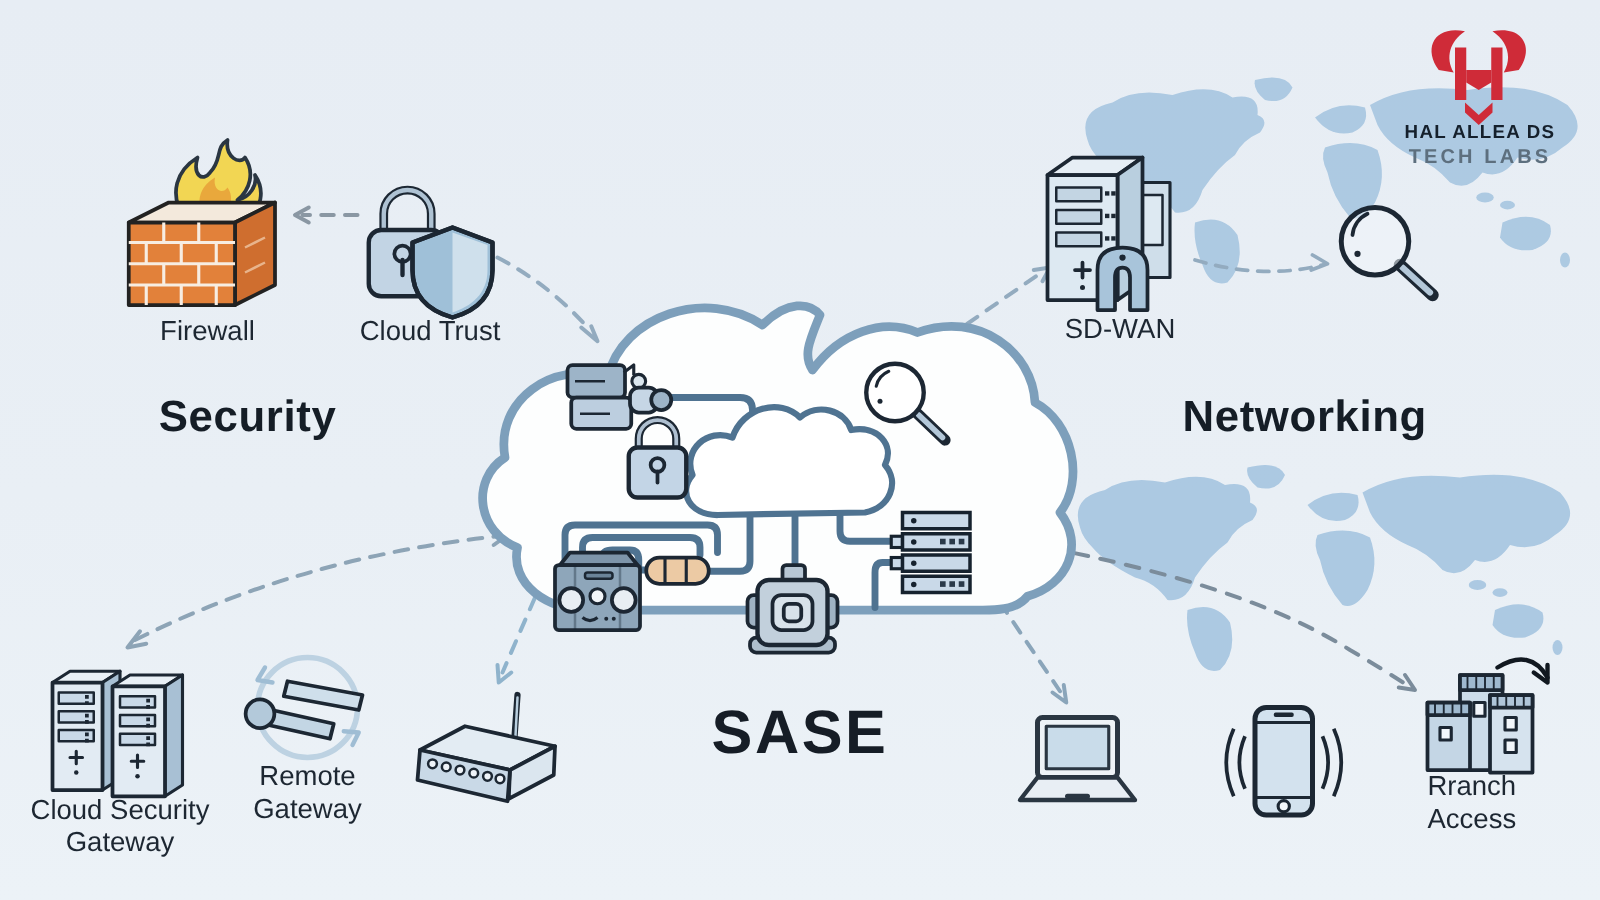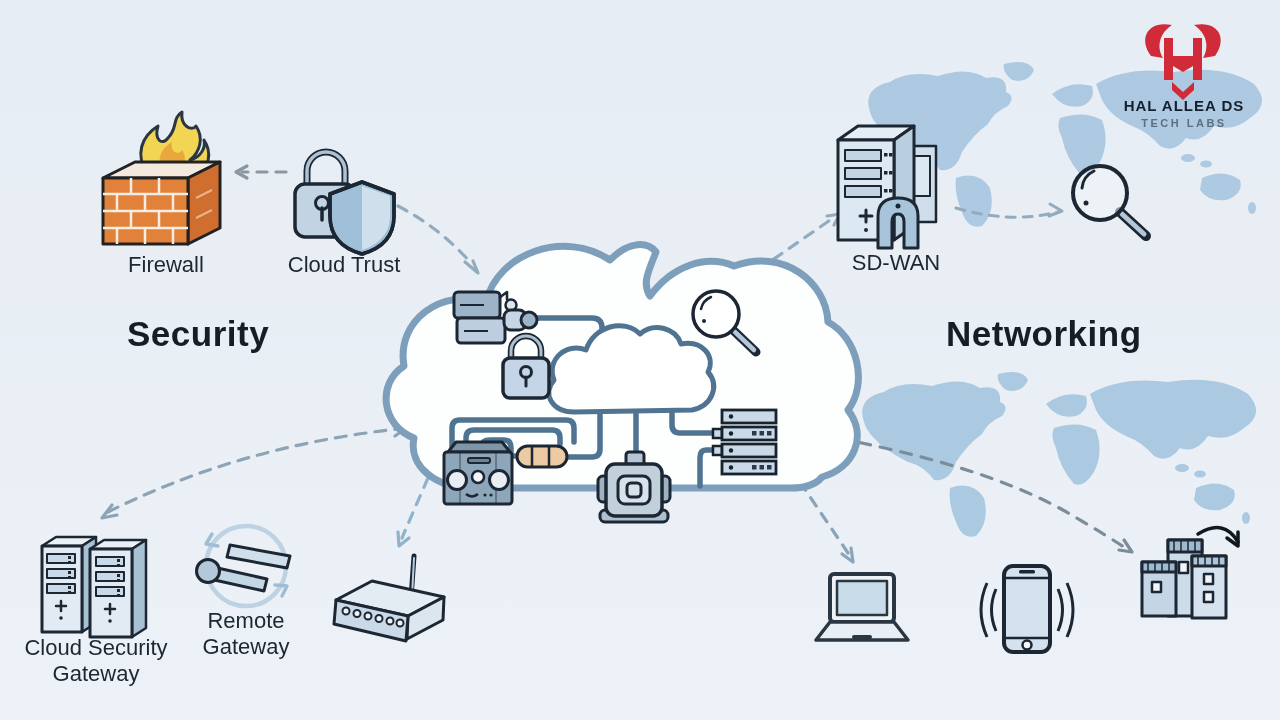--- a/index.html
+++ b/index.html
@@ -9,21 +9,21 @@
     font-family:"Liberation Sans","DejaVu Sans",sans-serif;color:#1b2430;
   }
   .stage svg{position:absolute;left:0;top:0;}
   .lbl{position:absolute;text-align:center;font-size:22px;line-height:26px;color:#1d2732;}
   .heading{position:absolute;font-weight:bold;font-size:35px;color:#151d26;letter-spacing:.5px;}
   .sase{position:absolute;left:540px;top:558px;width:200px;text-align:center;
         font-weight:bold;font-size:49px;letter-spacing:2px;color:#161d26;}
   .logo-name{position:absolute;left:1108px;top:97px;width:152px;text-align:center;
         font-weight:bold;font-size:15px;letter-spacing:1px;color:#15202c;}
   .logo-sub{position:absolute;left:1108px;top:117px;width:152px;text-align:center;
-        font-weight:bold;font-size:11px;letter-spacing:2.5px;color:#5d6f7e;}
+        font-weight:bold;font-size:16px;letter-spacing:2.5px;color:#5d6f7e;}
 </style>
 </head>
 <body>
 
 <div class="stage">
 
 <svg width="1280" height="720" viewBox="0 0 1280 720">
   <defs>
     <g id="worldmap">
       <path d="M14 52 Q6 28 34 22 Q52 10 82 16 Q112 6 130 18 Q152 14 150 32 Q160 36 152 46 Q138 52 132 64 Q118 74 106 92 Q100 112 84 110 Q74 96 58 92 Q34 80 24 68 Q16 60 14 52 Z"></path>
@@ -351,32 +351,37 @@
     <path d="M1215 56 C1228 38 1218 20 1194 25 C1206 33 1210 46 1203 58 Z"></path>
     <rect x="1164" y="38" width="9" height="42"></rect>
     <rect x="1193" y="38" width="9" height="42"></rect>
     <path d="M1173 56 L1193 56 L1193 66 L1183 72 L1173 66 Z"></path>
     <path d="M1172 82 L1183 92 L1194 82 L1194 90 L1183 100 L1172 90 Z"></path>
   </g>
 </svg>
 
 <div class="heading" style="left:946px;top:314px;">Networking</div>
 <div class="heading" style="left:127px;top:314px;">Security</div>
+<div class="sase">SASE</div>
 
 <div class="lbl" style="left:106px;top:252px;width:120px;">Firewall</div>
 <div class="lbl" style="left:282px;top:252px;width:124px;">Cloud Trust</div>
 <div class="lbl" style="left:836px;top:250px;width:120px;">SD-WAN</div>
 
 <div class="lbl" style="left:22px;top:635px;width:148px;">
   <div>Cloud Security</div>
   <div>Gateway</div>
 </div>
 
 <div class="lbl" style="left:196px;top:608px;width:100px;">
   <div>Remote</div>
   <div>Gateway</div>
 </div>
 
+<div class="lbl" style="left:1142px;top:616px;width:90px;text-align:left;">
+  <div>Rranch</div>
+  <div>Access</div>
+</div>
 
 <div class="logo-name">HAL ALLEA DS</div>
 <div class="logo-sub">TECH LABS</div>
 
 </div>
 
 </body></html>

